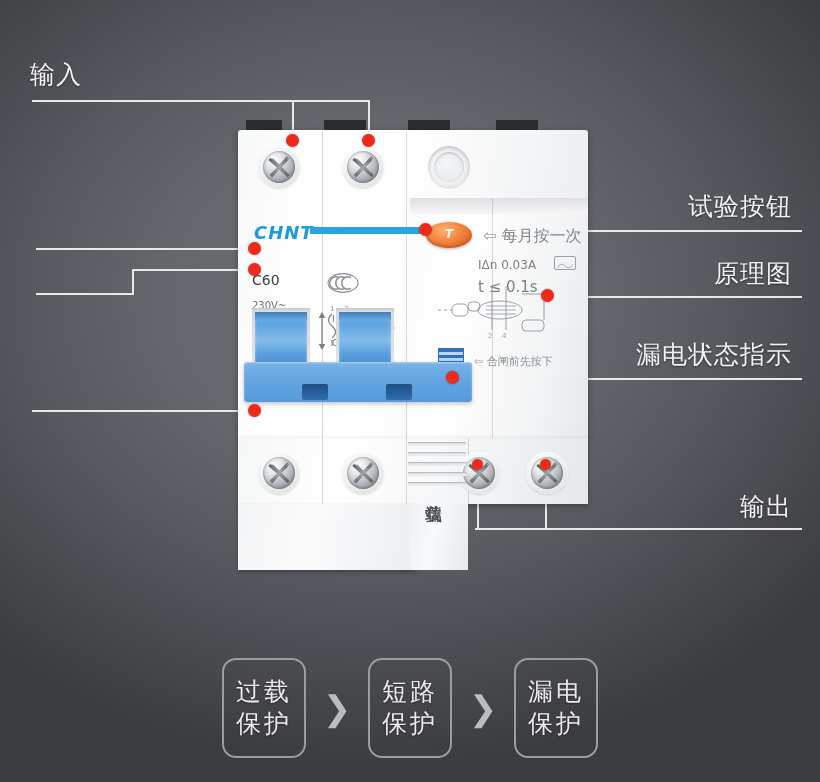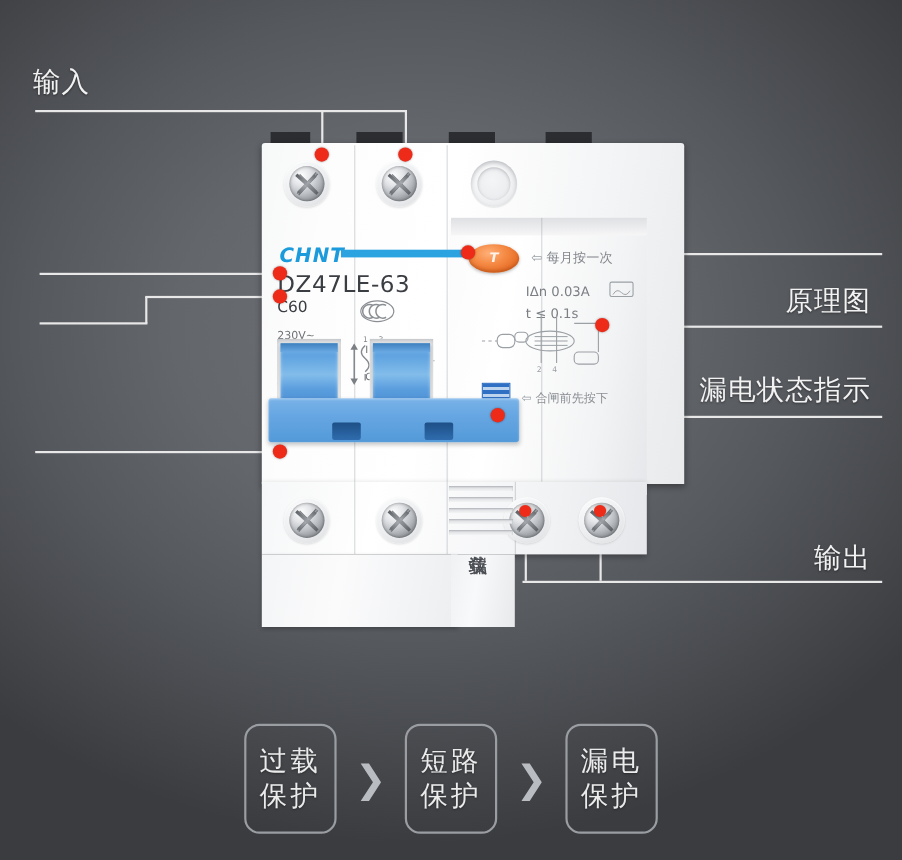--- a/index.html
+++ b/index.html
@@ -27,21 +27,21 @@
   }
   .dot.sm { width:11px; height:11px; }
 
   
   #device { position:absolute; left:238px; top:120px; width:350px; height:450px; }
 
   .top-tabs { position:absolute; left:0; top:0; width:350px; height:14px; }
   .tab { position:absolute; top:0; height:14px; background:#2b2d31; }
 
   .body-main {
-    position:absolute; left:0; top:10px; width:384px; height:310px;
+    position:absolute; left:0; top:10px; width:350px; height:310px;
     background:linear-gradient(100deg,#f7f8f8 0%,#fdfdfd 16%,#ffffff 42%,#f4f5f6 72%,#e9eaec 100%);
     border-radius:3px 3px 0 0;
     box-shadow:0 2px 6px rgba(0,0,0,.35);
   }
   .body-upper-right {
     position:absolute; left:170px; top:70px; width:180px; height:250px;
     background:linear-gradient(100deg,#fbfbfc 0%,#ffffff 30%,#f2f3f4 75%,#e6e7ea 100%);
   }
   .shoulder {
     position:absolute; left:172px; top:68px; width:178px; height:16px;
@@ -101,23 +101,23 @@
   .onoff span { position:absolute; font-size:9px; color:#6e7276; }
 
   
   .testbtn {
     position:absolute; left:188px; top:92px; width:46px; height:26px; border-radius:50%/50%;
     background:radial-gradient(ellipse at 40% 32%, #ffb07a 0%, #f58b45 38%, #e8702a 70%, #d15b1c 100%);
     box-shadow:0 1px 3px rgba(0,0,0,.3), inset 0 -2px 3px rgba(150,60,10,.4);
   }
   .testbtn .t { position:absolute; left:50%; top:5px; transform:translateX(-50%);
     font-size:12px; color:#fff4ea; font-style:italic; font-weight:bold; }
-  .monthly { position:absolute; left:245px; top:96px; font-size:12px; color:#82868b; white-space:nowrap; }
+  .monthly { position:absolute; left:245px; top:96px; font-size:16px; color:#82868b; white-space:nowrap; }
   .spec1 { position:absolute; left:240px; top:128px; font-size:12px; color:#7c8085; white-space:nowrap; }
-  .spec2 { position:absolute; left:240px; top:148px; font-size:12px; color:#7c8085; white-space:nowrap; }
+  .spec2 { position:absolute; left:240px; top:148px; font-size:15px; color:#7c8085; white-space:nowrap; }
   .spec-box { position:absolute; left:316px; top:126px; width:22px; height:14px;
     border:1px solid #9ba0a5; border-radius:2px; }
 
   
   .leakind {
     position:absolute; left:200px; top:218px; width:26px; height:30px;
     background:repeating-linear-gradient(180deg,#2f6fc4 0 3px,#bcd4ee 3px 6px);
     border:1px solid #2f6fc4;
   }
   .leaktxt { position:absolute; left:236px; top:224px; font-size:11px; color:#8b8f94; white-space:nowrap; }
@@ -193,20 +193,21 @@
   <div class="line hline" style="left:292px; top:100px; width:78px;"></div>
 
   <div class="line hline" style="left:36px; top:248px; width:218px;"></div>
 
   <div class="line hline" style="left:36px; top:293px; width:98px;"></div>
   <div class="line vline" style="left:132px; top:270px; height:24px;"></div>
   <div class="line hline" style="left:132px; top:269px; width:122px;"></div>
 
   <div class="line hline" style="left:32px; top:410px; width:222px;"></div>
 
+  <div class="lbl" style="right:28px; top:190px;">试验按钮</div>
   <div class="line hline" style="left:425px; top:230px; width:377px;"></div>
 
   <div class="lbl" style="right:28px; top:257px;">原理图</div>
   <div class="line hline" style="left:548px; top:296px; width:254px;"></div>
 
   <div class="lbl" style="right:28px; top:338px;">漏电状态指示</div>
   <div class="line hline" style="left:452px; top:378px; width:350px;"></div>
 
   <div class="lbl" style="right:28px; top:490px;">输出</div>
   <div class="line hline" style="left:475px; top:528px; width:327px;"></div>
@@ -239,21 +240,20 @@
         <div class="screw">
             <div class="screw-x"></div>
           </div>
       </div>
       <div class="hole" style="left:190px; top:16px;">
         <div class="hole-in"></div>
       </div>
 
       <div class="chnt">CHNT</div>
       <div class="chnt-bar"></div>
-      <div class="model">DZ47LE-63</div>
       <div class="amp">C60</div>
       <div class="volt">230V~</div>
       <div class="std1">IEC61009-1</div>
       <div class="std2">GB16917.1</div>
       <div class="ka">4500A</div>
 
       <svg class="ccc" viewBox="0 0 34 22">
         <ellipse cx="17" cy="11" rx="15" ry="9.4" fill="none" stroke="#8b8f94" stroke-width="1.1"></ellipse>
         <path d="M13 5.6a6.2 6.2 0 100 10.8" fill="none" stroke="#8b8f94" stroke-width="1.4"></path>
         <path d="M19 5.6a6.2 6.2 0 100 10.8" fill="none" stroke="#8b8f94" stroke-width="1.4"></path>

